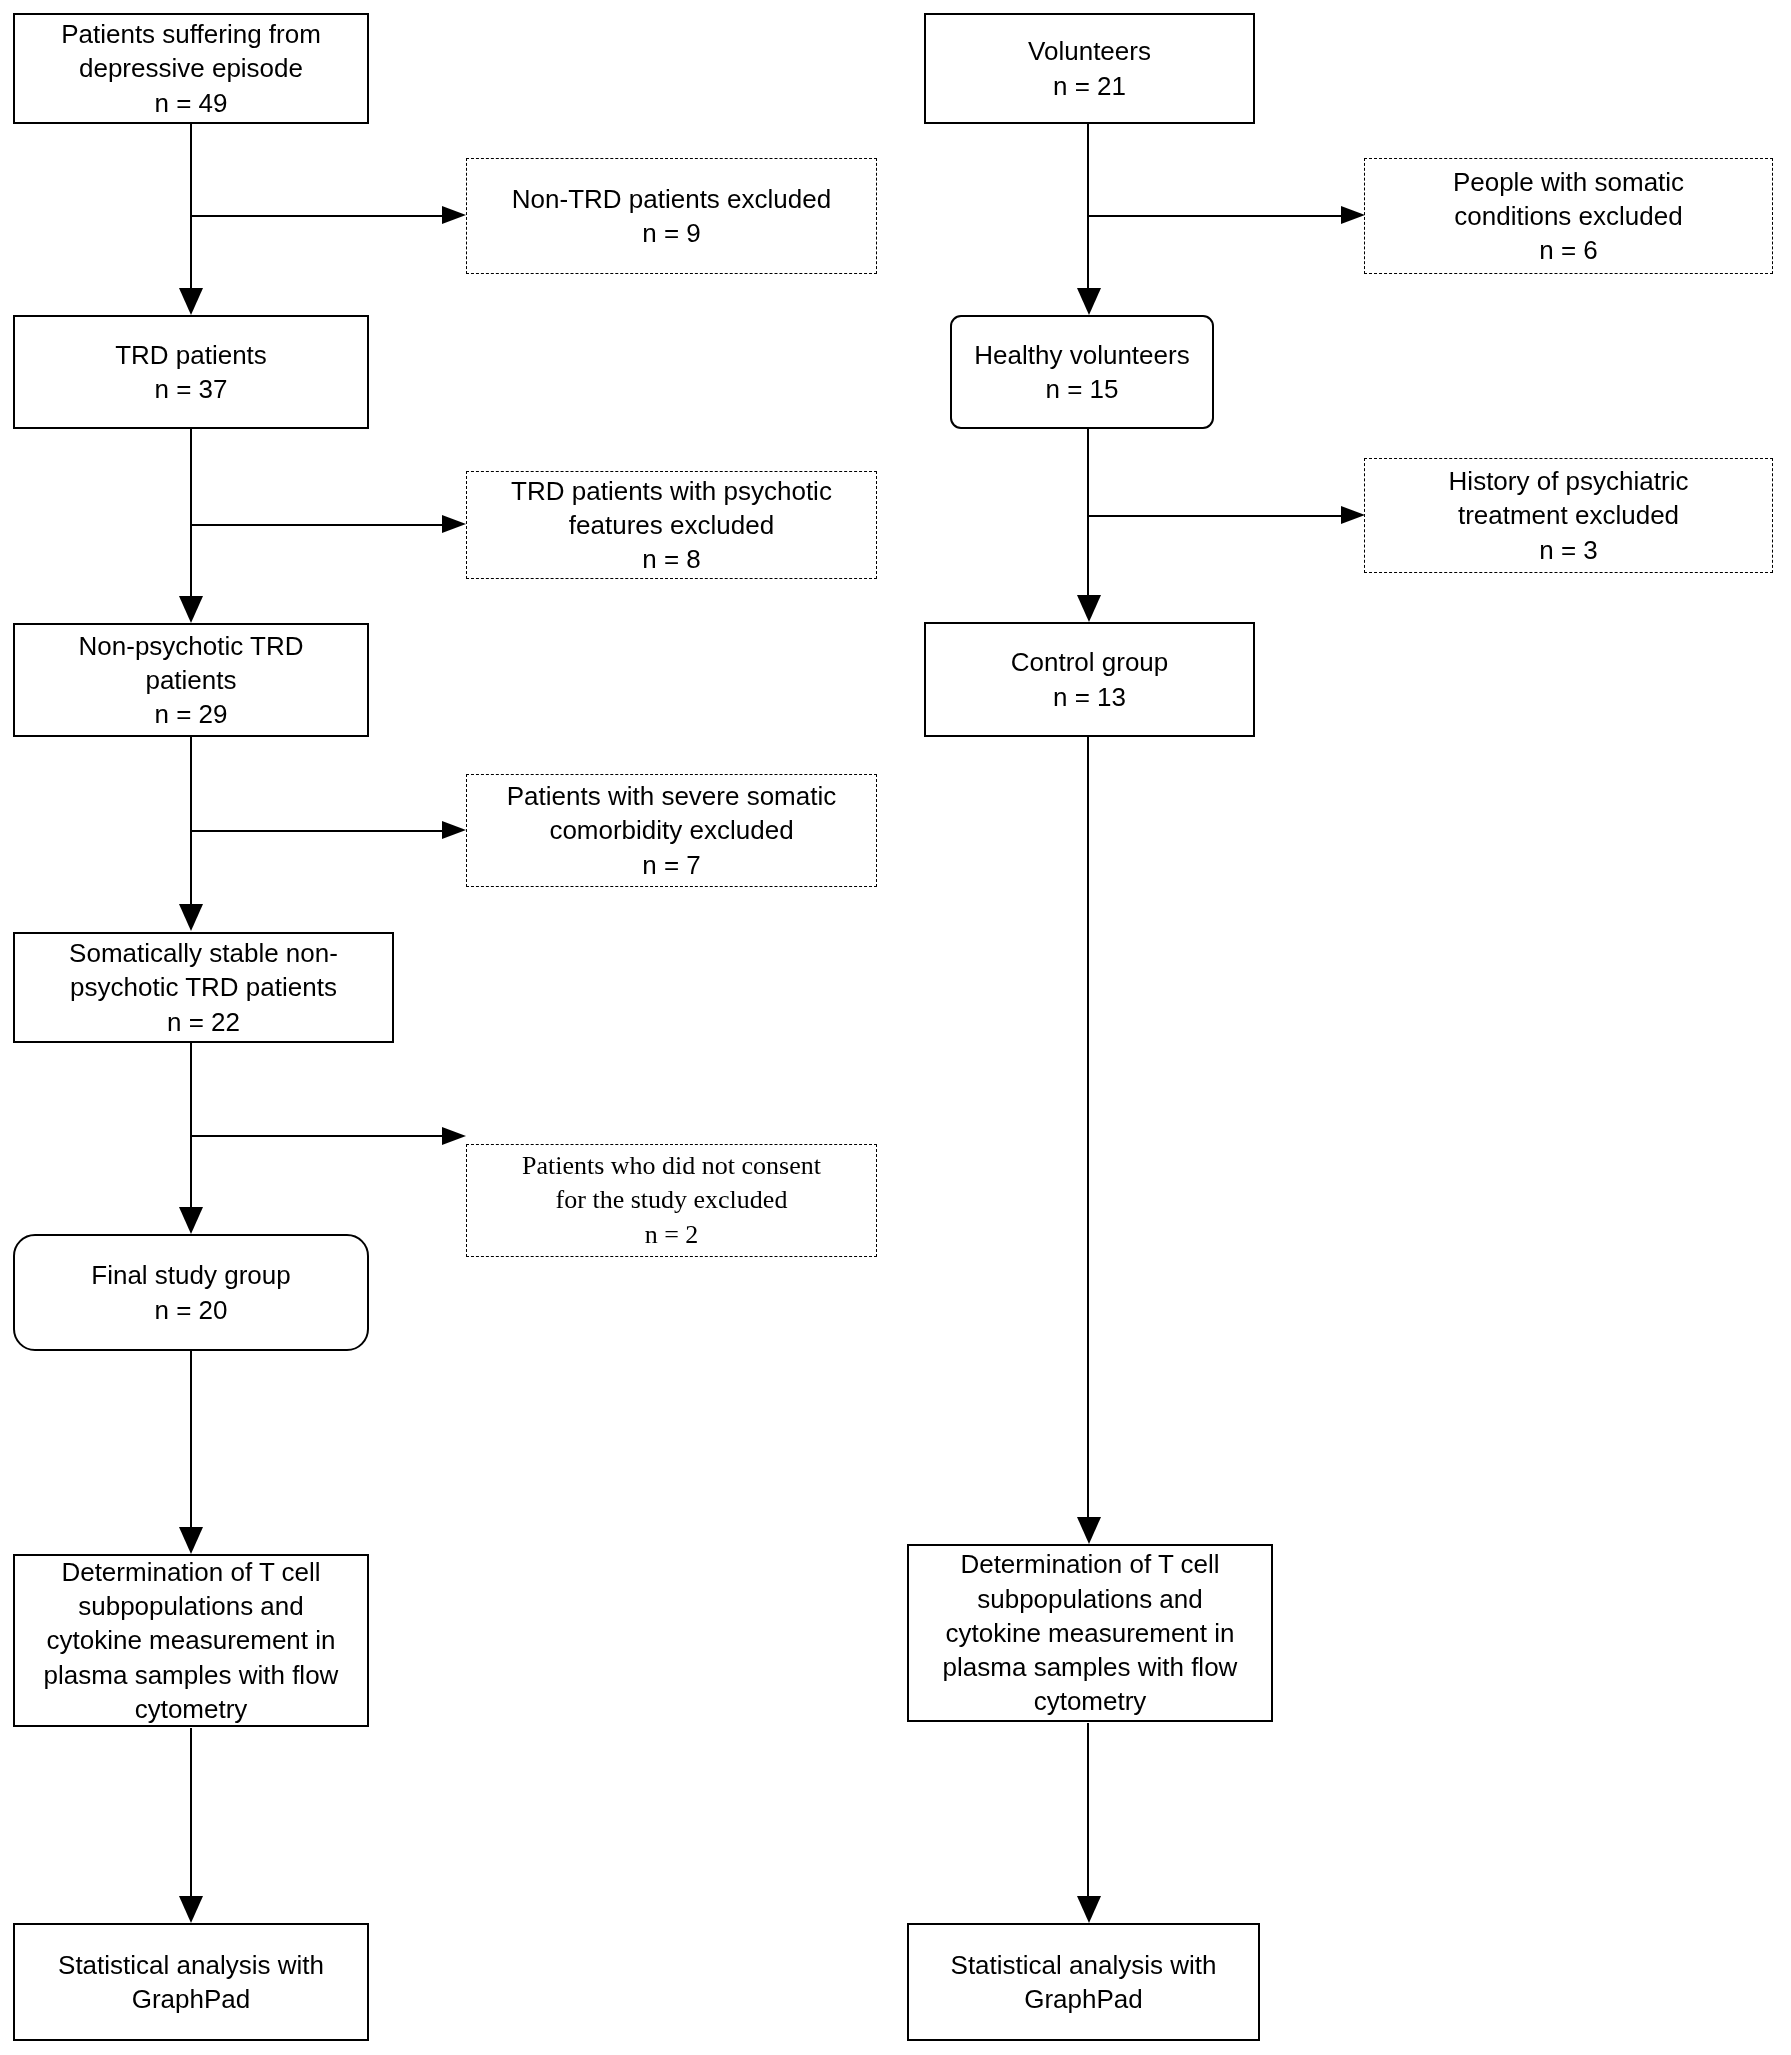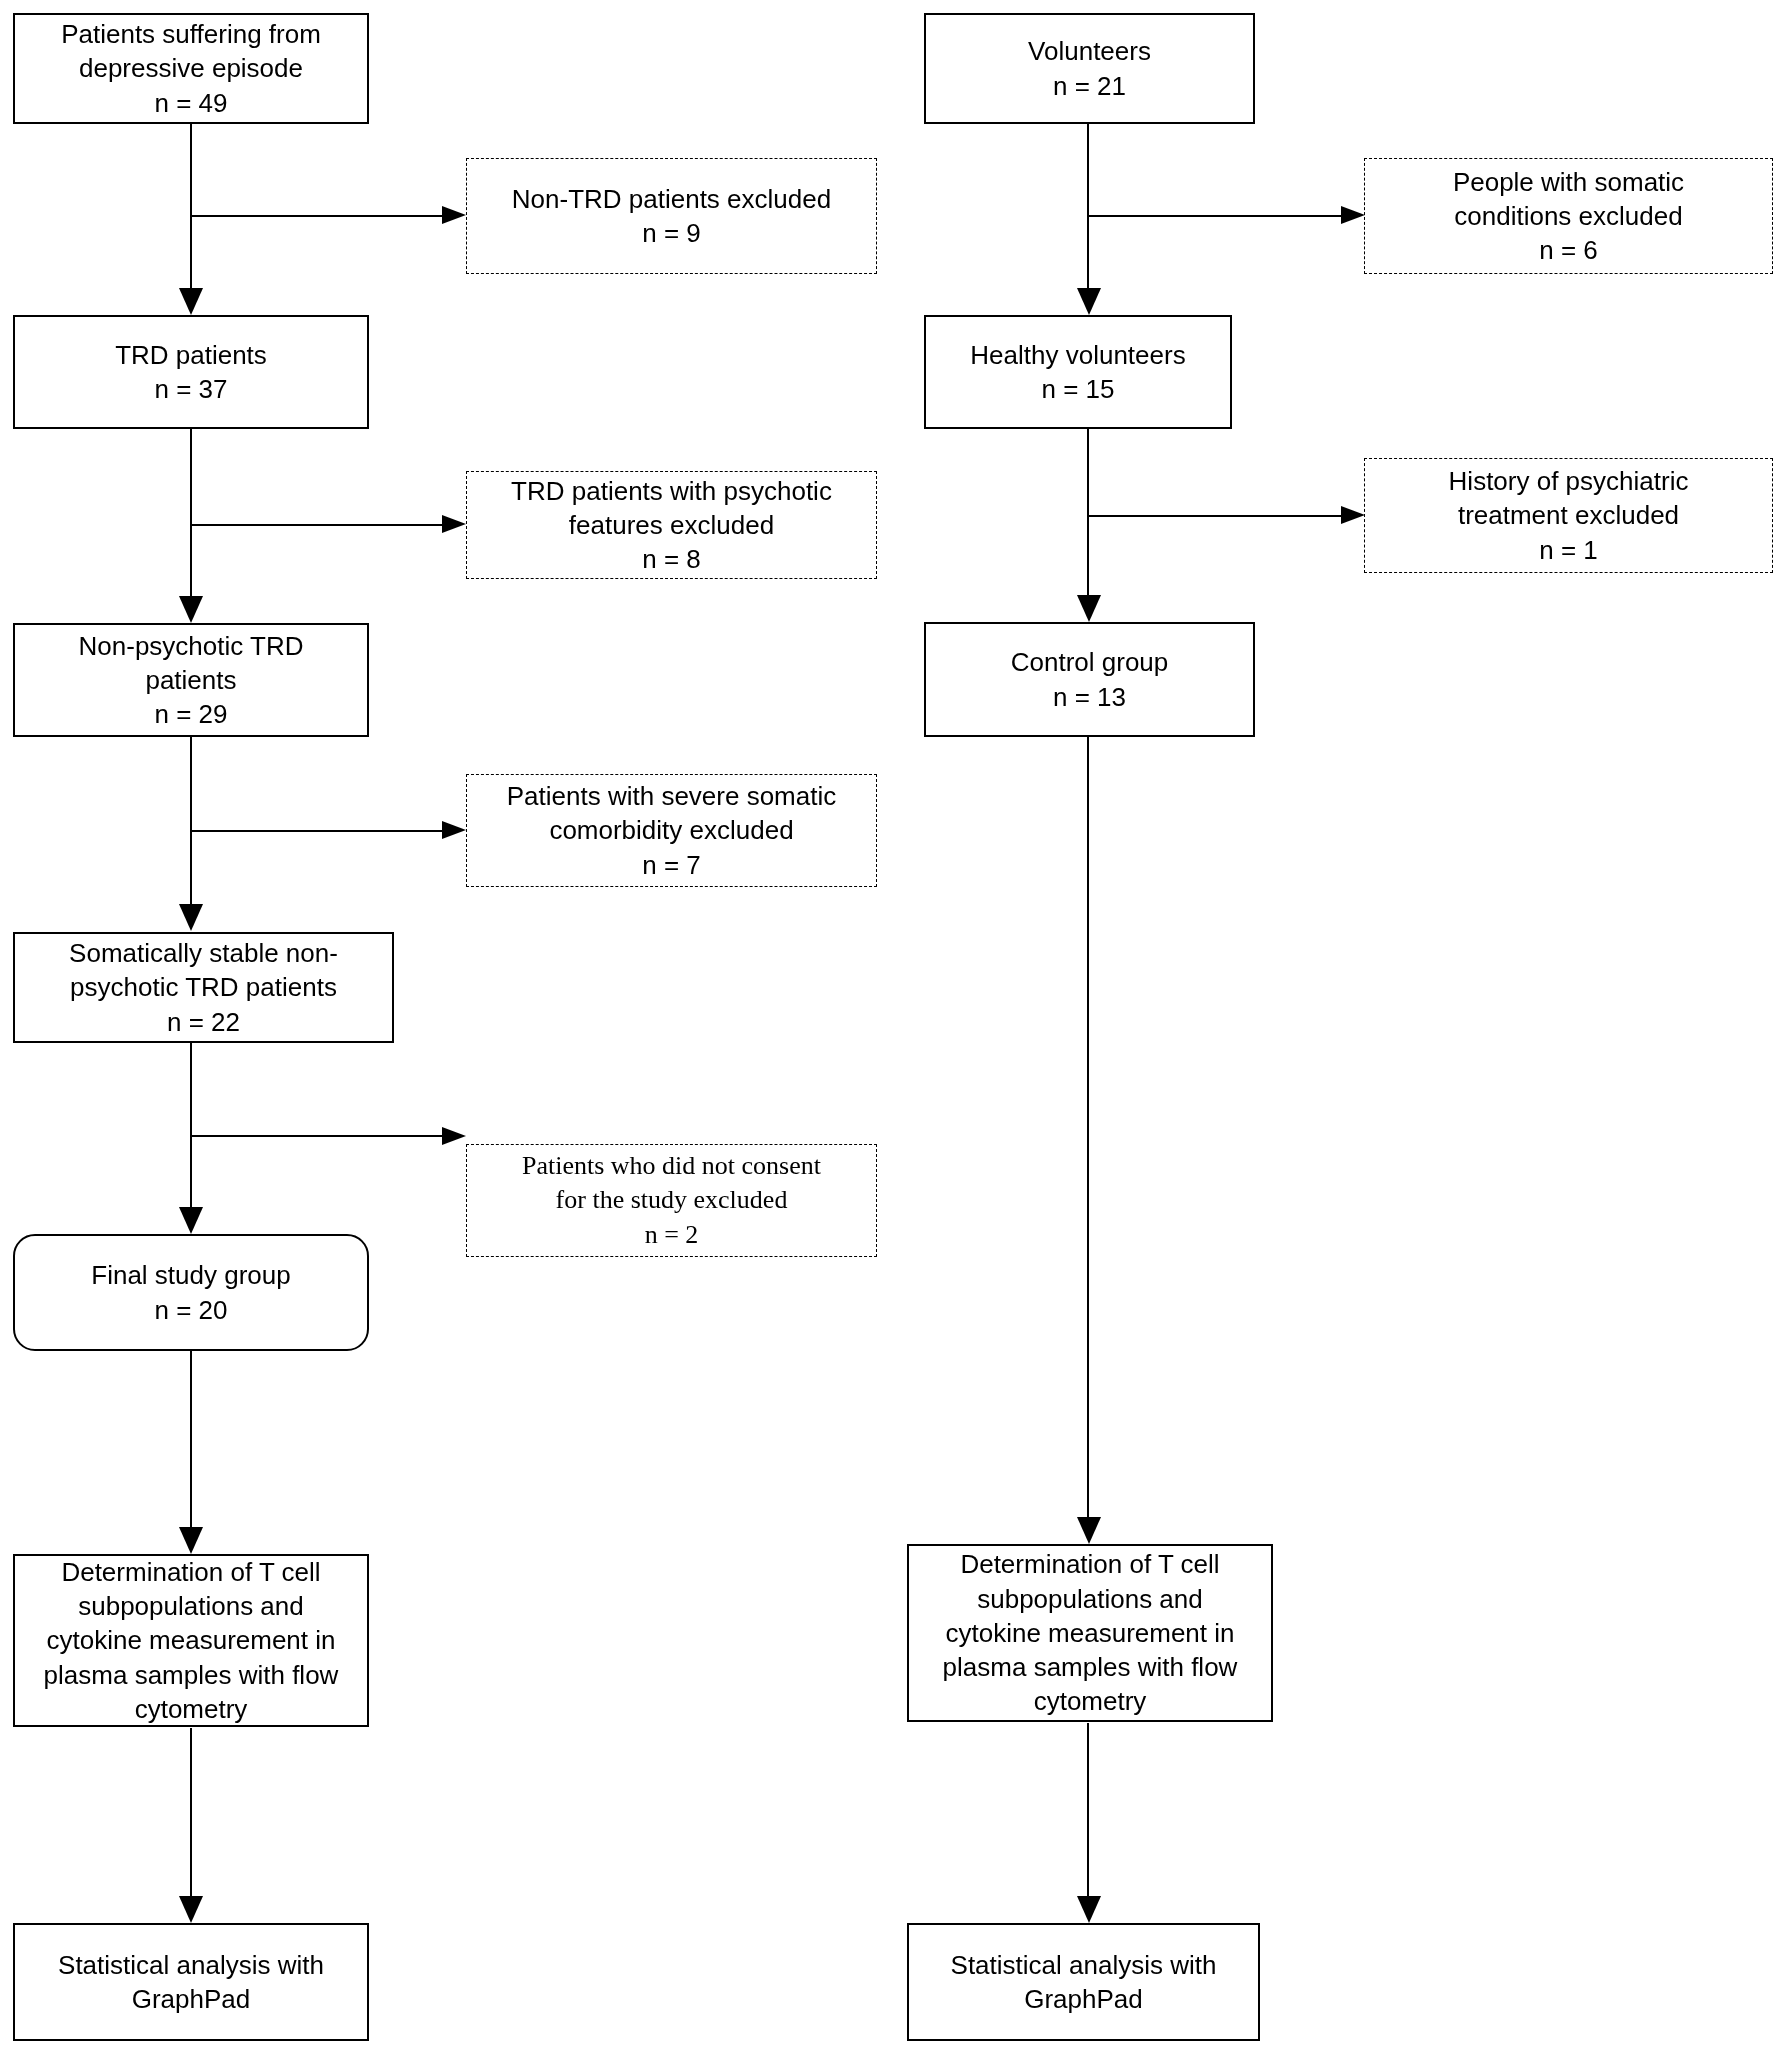--- a/index.html
+++ b/index.html
@@ -115,42 +115,42 @@
 
   <div class="vline" style="left:190px; top:1351px; height:177px;"></div>
   <div class="arr-down" style="left:179px; top:1527px;"></div>
 
   <div class="vline" style="left:190px; top:1728px; height:169px;"></div>
   <div class="arr-down" style="left:179px; top:1896px;"></div>
 
   <div class="box solid" style="left:924px; top:13px;   width:331px; height:111px;">Volunteers
 n = 21</div>
 
-  <div class="box solid" style="left:924px; top:315px;  width:308px; height:114px;">Healthy volunteers
+  <div class="box solid" style="left:950px; top:315px;  width:264px; height:114px;border-radius:11px;">Healthy volunteers
 n = 15</div>
 
   <div class="box solid" style="left:924px; top:622px;  width:331px; height:115px;">Control group
 n = 13</div>
 
   <div class="box solid" style="left:907px; top:1544px; width:366px; height:178px;">Determination of T cell
 subpopulations and
 cytokine measurement in
 plasma samples with flow
 cytometry</div>
 
   <div class="box solid" style="left:907px; top:1923px; width:353px; height:118px;">Statistical analysis with
 GraphPad</div>
 
   <div class="box dashed" style="left:1364px; top:158px; width:409px; height:116px;">People with somatic
 conditions excluded
 n = 6</div>
 
   <div class="box dashed" style="left:1364px; top:458px; width:409px; height:115px;">History of psychiatric
 treatment excluded
-n = 1</div>
+n = 3</div>
 
   <div class="vline" style="left:1087px; top:124px; height:164px;"></div>
   <div class="arr-down" style="left:1077px; top:288px;"></div>
 
   <div class="hline" style="left:1089px; top:215px; width:252px;"></div>
   <div class="arr-right" style="left:1341px; top:206px;"></div>
 
   <div class="vline" style="left:1087px; top:429px; height:167px;"></div>
   <div class="arr-down" style="left:1077px; top:595px;"></div>
 

